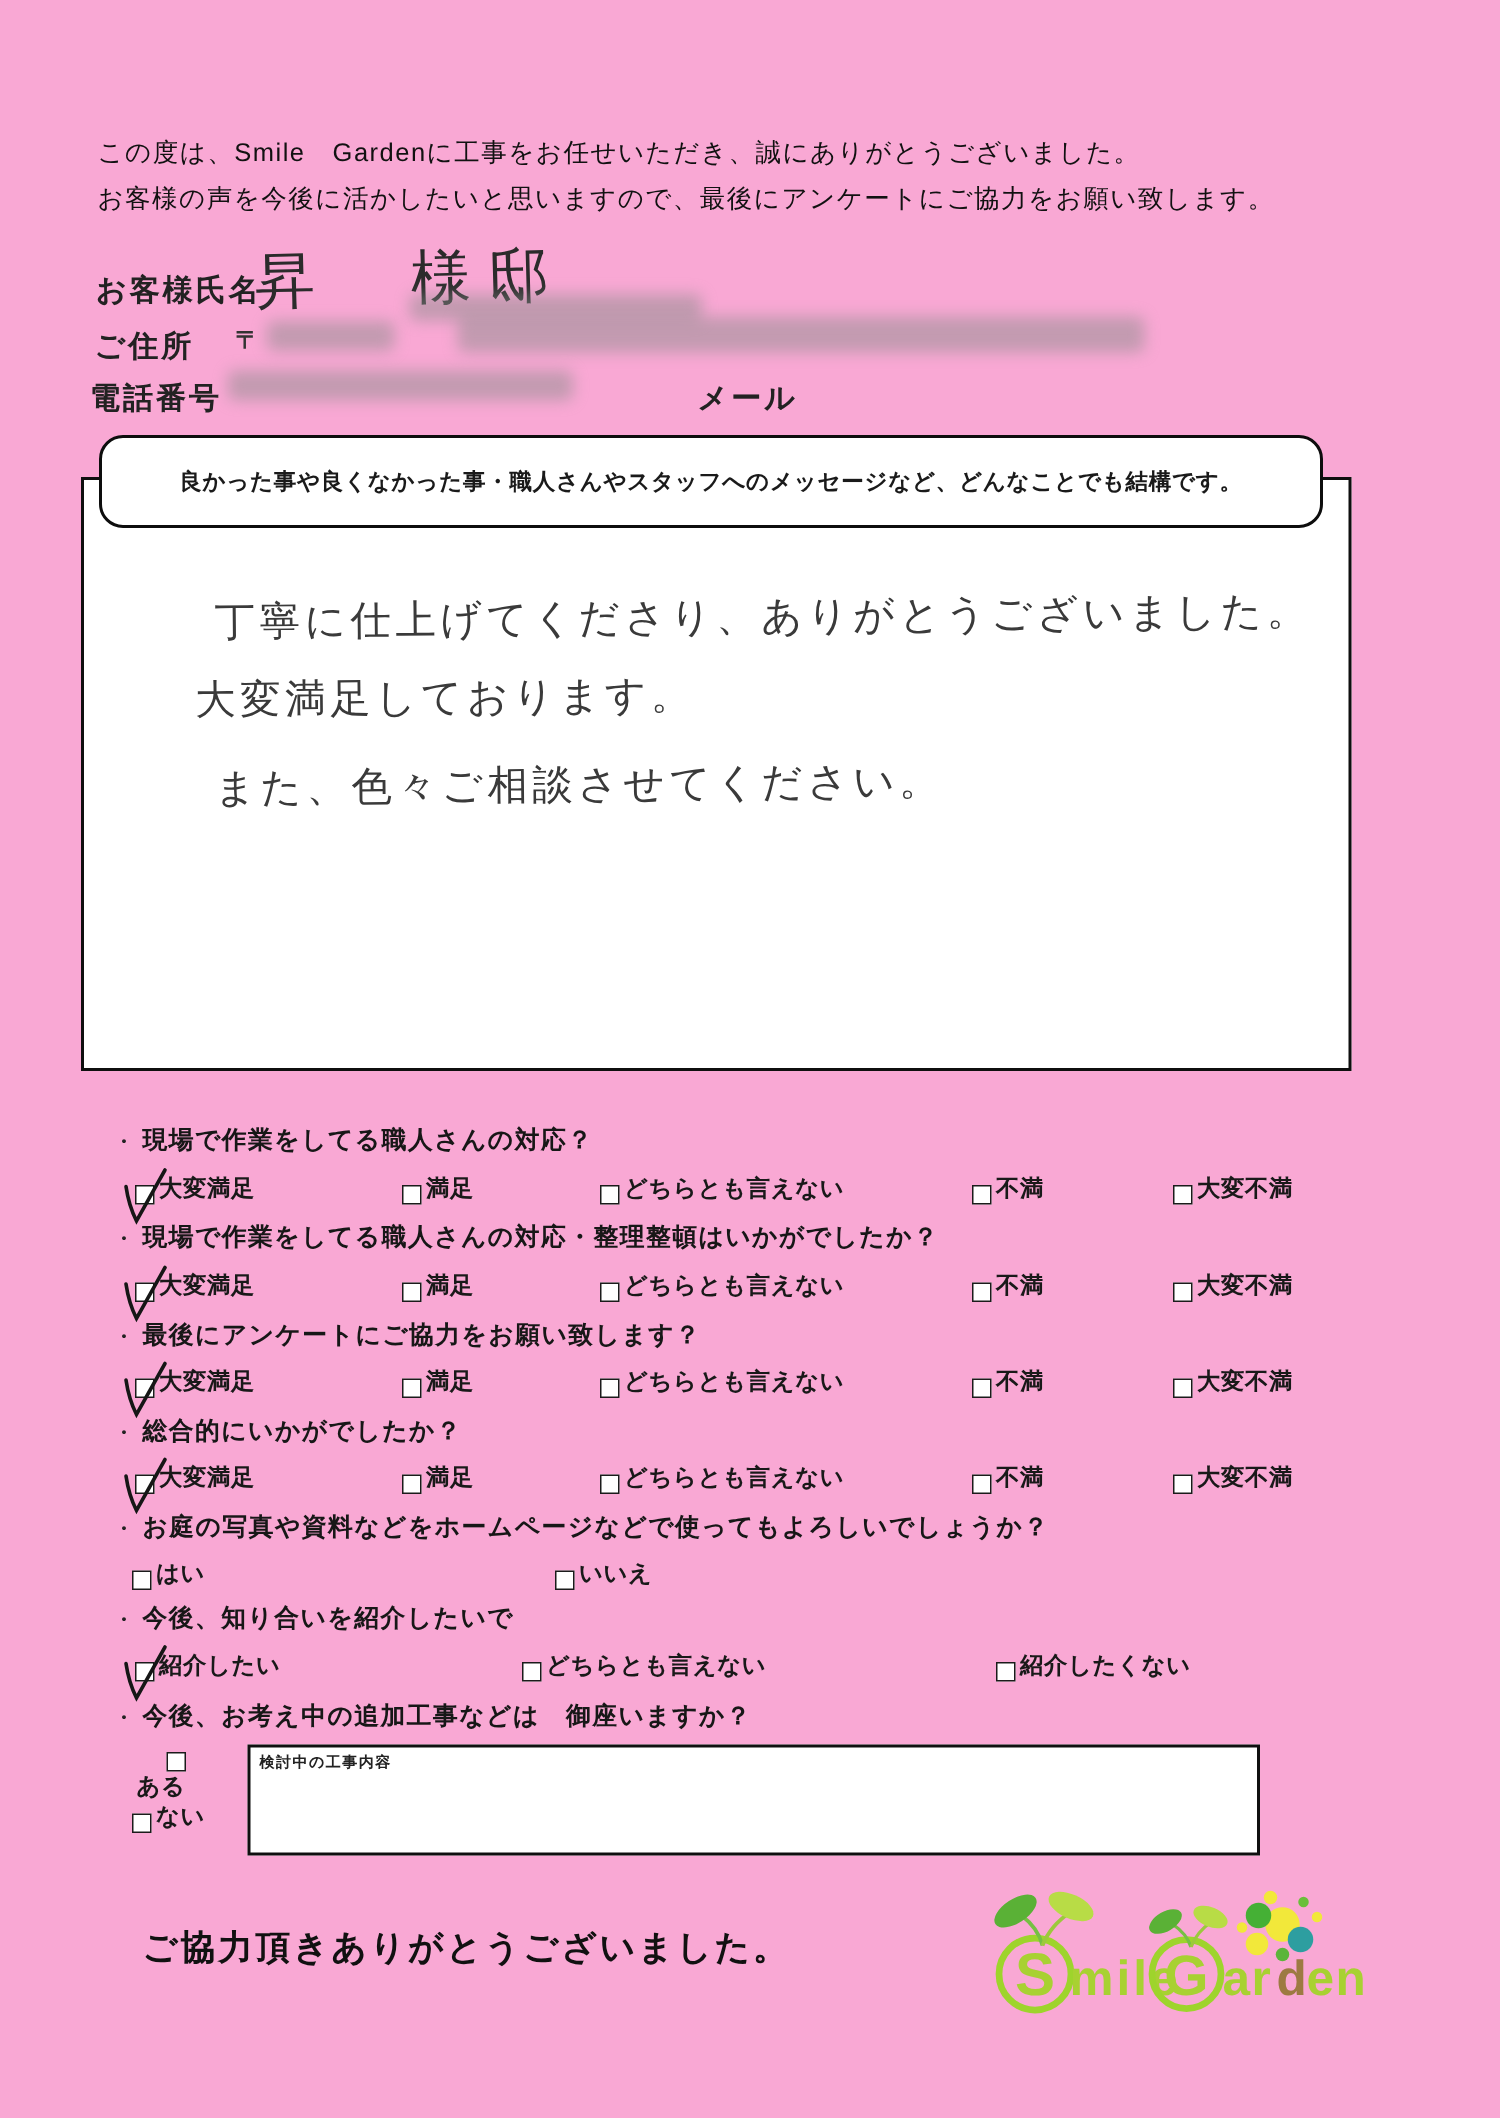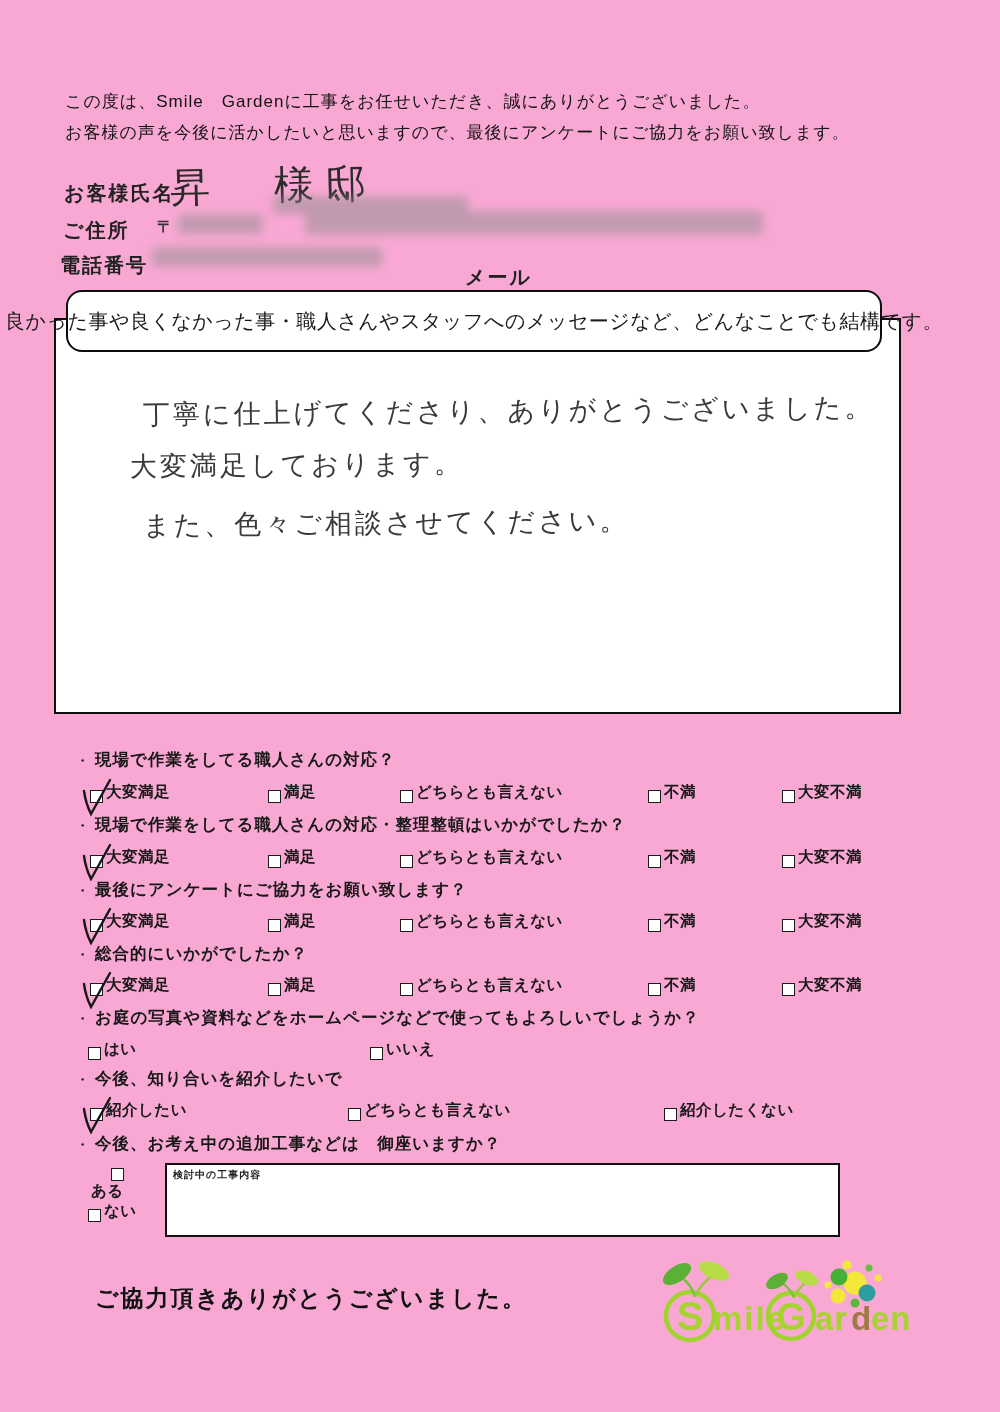--- a/index.html
+++ b/index.html
@@ -17,21 +17,21 @@
   .info-label{font-size:20px;font-weight:700;letter-spacing:2px;color:#222;white-space:nowrap;}
   .hand-name{font-size:40px;color:#2b2b2b;letter-spacing:12px;transform:rotate(-1.5deg);white-space:nowrap;}
   .postal{font-size:16px;font-weight:700;color:#333;}
   .redact{position:absolute;background:#8d8d8d;opacity:.5;filter:blur(5px);border-radius:4px;}
   
   .callout{
     position:absolute;left:66px;top:290px;width:812px;height:58px;
     background:#fff;border:2.5px solid #0d0d0d;border-radius:16px;z-index:3;
     display:flex;align-items:center;justify-content:center;
   }
-  .callout span{font-size:20px;font-weight:400;letter-spacing:0.5px;white-space:nowrap;}
+  .callout span{font-size:15px;font-weight:700;letter-spacing:0.5px;white-space:nowrap;}
   .bigbox{position:absolute;left:54px;top:318px;width:843px;height:392px;border:2.5px solid #0f0f0f;background:#fff;z-index:1;}
   .hand{font-size:27px;color:#3a3a3a;letter-spacing:3px;white-space:nowrap;z-index:4;transform:rotate(-0.6deg);}
   
   .q-bullet{font-size:13px;font-weight:700;color:#222;}
   .q-text{font-size:16.5px;font-weight:700;letter-spacing:1px;color:#171717;white-space:nowrap;}
   .opt-row{position:absolute;left:0;top:0;width:1000px;height:26px;}
   .opt{position:absolute;display:inline-flex;align-items:flex-end;white-space:nowrap;}
   .opt .lbl{font-size:15.5px;font-weight:600;letter-spacing:0.5px;color:#191919;margin-left:3px;}
   .cb{position:relative;display:inline-block;width:13px;height:13px;border:1.7px solid #1b1b1b;background:#fff;box-sizing:border-box;}
   .tick{position:absolute;left:-9px;top:-13px;width:30px;height:38px;display:none;overflow:visible;}
@@ -57,21 +57,21 @@
   <div class="abs intro-line" style="left:65px;top:90px;">この度は、Smile　Gardenに工事をお任せいただき、誠にありがとうございました。</div>
   <div class="abs intro-line" style="left:65px;top:121px;">お客様の声を今後に活かしたいと思いますので、最後にアンケートにご協力をお願い致します。</div>
 
   <div class="abs info-label" style="left:64px;top:180px;">お客様氏名</div>
   <div class="abs hand-name" style="left:170px;top:158px;">昇　様邸</div>
 
   <div class="abs info-label" style="left:63px;top:217px;">ご住所</div>
   <div class="abs postal" style="left:157px;top:217px;">〒</div>
 
   <div class="abs info-label" style="left:60px;top:252px;">電話番号</div>
-  <div class="abs info-label" style="left:465px;top:252px;margin-top:12px;">メール</div>
+  <div class="abs info-label" style="left:465px;top:252px;">メール</div>
 
   <div class="redact" style="left:273px;top:196px;width:195px;height:18px;"></div>
   <div class="redact" style="left:178px;top:214px;width:85px;height:20px;"></div>
   <div class="redact" style="left:305px;top:211px;width:458px;height:24px;"></div>
   <div class="redact" style="left:152px;top:247px;width:230px;height:20px;"></div>
 
   <div class="bigbox"></div>
   <div class="callout">
     <span>良かった事や良くなかった事・職人さんやスタッフへのメッセージなど、どんなことでも結構です。</span>
   </div>

